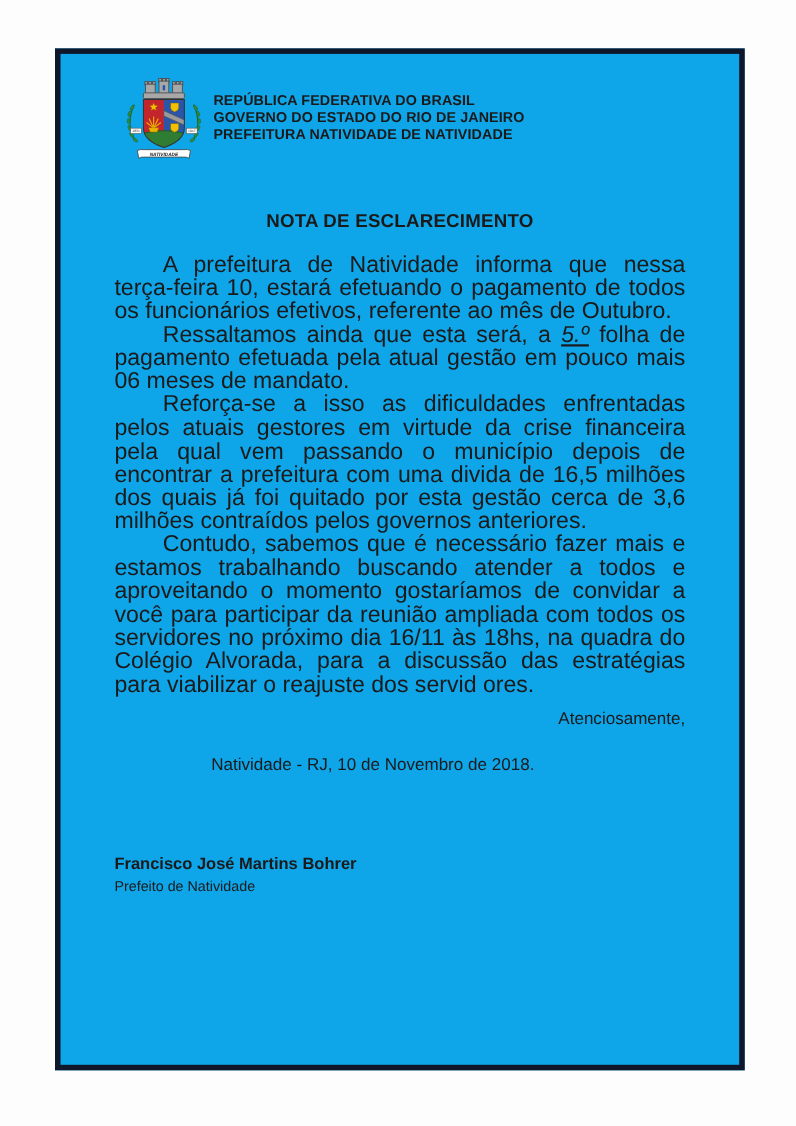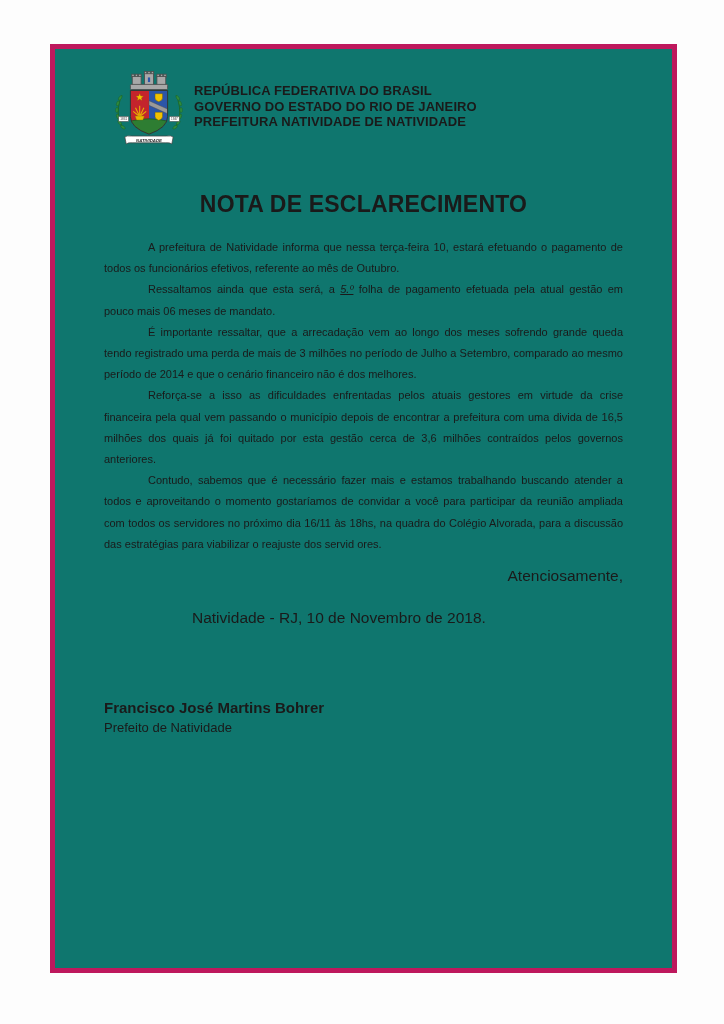--- a/index.html
+++ b/index.html
@@ -4,41 +4,41 @@
 <style>
   html, body { margin:0; padding:0; }
   body {
     width:724px; height:1024px; position:relative;
     background:#fdfdfd; color:#1a1a1a;
     font-family:"Liberation Sans","DejaVu Sans",sans-serif;
   }
   .frame {
     position:absolute; left:50px; top:44px;
     width:617px; height:919px;
-    border:5px solid #be185d; background:#0f766e;
+    border:5px solid #0f172a; background:#0ea5e9;
   }
   .inner { position:absolute; left:49px; top:0; width:519px; }
 
   .header { display:flex; margin:21px 0 0 3px; height:80px; }
   .crest { width:84px; height:80px; flex:0 0 auto; }
   .header-text {
     margin:13px 0 0 3px;
     font-size:13px; font-weight:bold; line-height:15.6px;
     letter-spacing:0.1px; white-space:nowrap;
     height:46px; overflow:hidden; 
   }
 
   .title {
     margin-top:41px; text-align:center;
-    font-weight:bold; font-size:23px; letter-spacing:0.2px;
+    font-weight:bold; font-size:17px; letter-spacing:0.2px;
   }
 
   .body p {
     margin:0 0 0 0; text-indent:44px; text-align:justify;
-    font-size:11px; line-height:21.2px;
+    font-size:21px; line-height:21.2px;
   }
   .body p.first { margin-top:19px; }
   .it { font-style:italic;text-decoration:underline; }
 
   .closing, .dateline { font-size:15.5px; line-height:21.2px; margin-left:88px; }
   .closing { margin-top:10px;text-align:right; }
   .dateline { margin-top:21px; }
 
   .signature { margin-top:70px; text-align:left; }
   .sig-name { font-weight:bold; font-size:15px; line-height:20px; }
@@ -131,21 +131,20 @@
         <div>GOVERNO DO ESTADO DO RIO DE JANEIRO</div>
         <div>PREFEITURA NATIVIDADE DE NATIVIDADE</div>
       </div>
     </div>
 
     <div class="title">NOTA DE ESCLARECIMENTO</div>
 
     <div class="body">
       <p class="first">A prefeitura de Natividade informa que nessa terça-feira 10, estará efetuando o pagamento de todos os funcionários efetivos, referente ao mês de Outubro.</p>
       <p><span>Ressaltamos ainda que esta será, a </span><span class="it">5.º</span><span> folha de pagamento efetuada pela atual gestão em pouco mais 06 meses de mandato.</span></p>
-      <p>É importante ressaltar, que a arrecadação vem ao longo dos meses sofrendo grande queda tendo registrado uma perda de mais de 3 milhões no período de Julho a Setembro, comparado ao mesmo período de 2014 e que o cenário financeiro não é dos melhores.</p>
       <p>Reforça-se a isso as dificuldades enfrentadas pelos atuais gestores em virtude da crise financeira pela qual vem passando o município depois de encontrar a prefeitura com uma divida de 16,5 milhões dos quais já foi quitado por esta gestão cerca de 3,6 milhões contraídos pelos governos anteriores.</p>
       <p>Contudo, sabemos que é necessário fazer mais e estamos trabalhando buscando atender a todos e aproveitando o momento gostaríamos de convidar a você para participar da reunião ampliada com todos os servidores no próximo dia 16/11 às 18hs, na quadra do Colégio Alvorada, para a discussão das estratégias para viabilizar o reajuste dos servid ores.</p>
     </div>
 
     <div class="closing">Atenciosamente,</div>
     <div class="dateline">Natividade - RJ, 10 de Novembro de 2018.</div>
 
     <div class="signature">
       <div class="sig-name">Francisco José Martins Bohrer</div>
       <div class="sig-role">Prefeito de Natividade</div>

